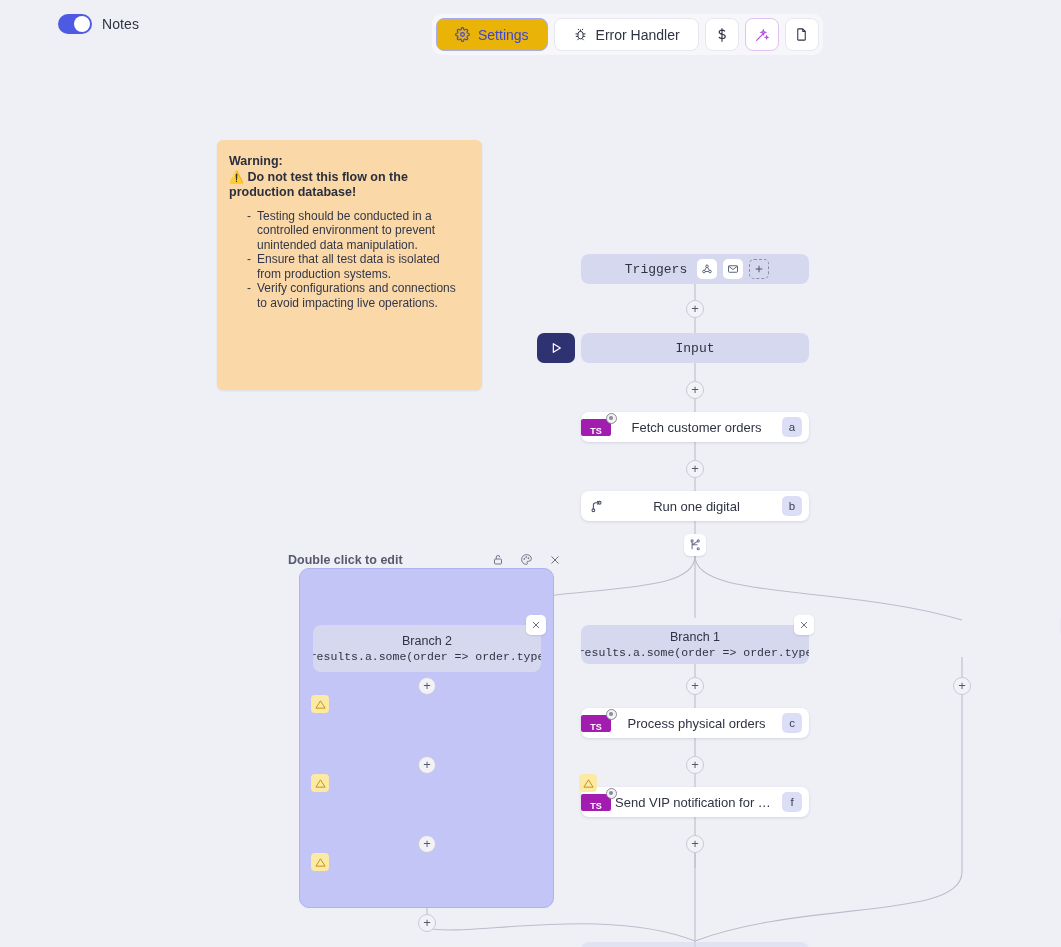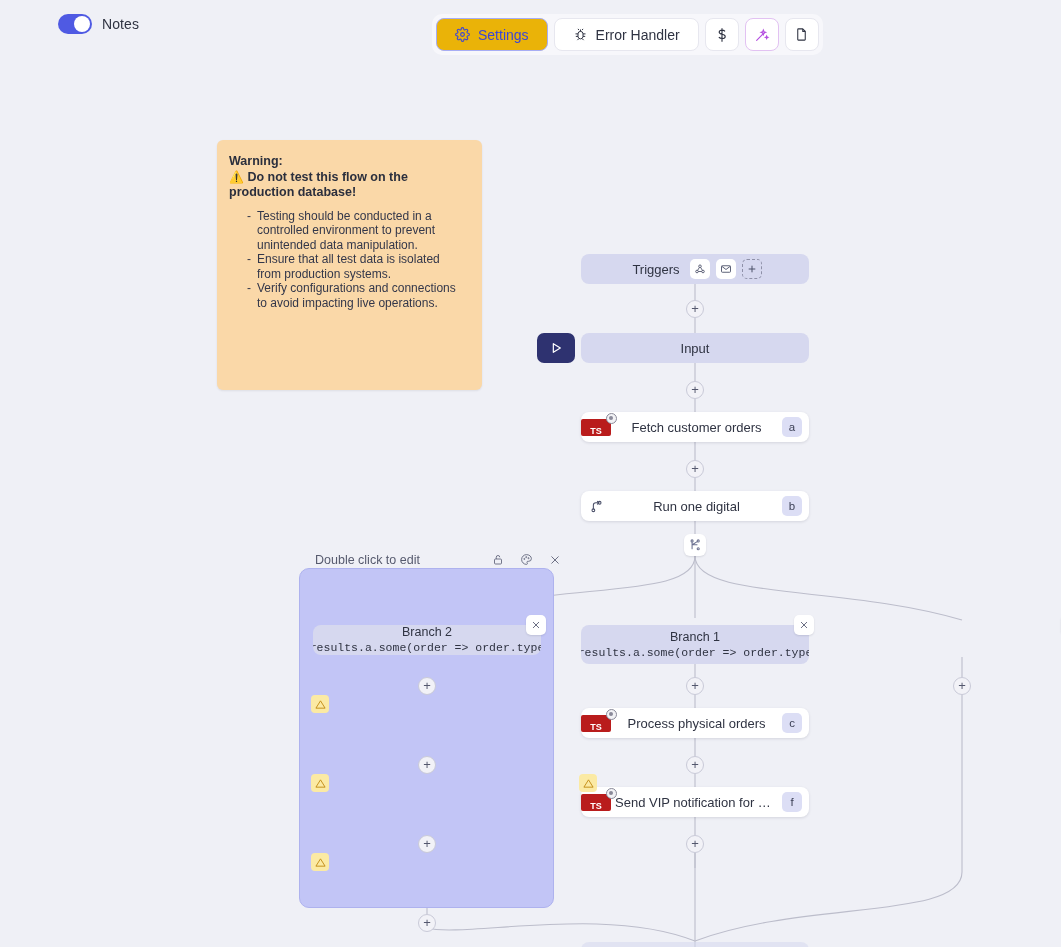--- a/index.html
+++ b/index.html
@@ -63,34 +63,34 @@
 
   
   .node {
     position: absolute; display: flex; align-items: center;
     border-radius: 8px; height: 30px; font-size: 13px; color: #2f3342;
   }
   .node .center {
     flex: 1; text-align: center; overflow: hidden; white-space: nowrap; text-overflow: ellipsis;
     padding: 0 4px;
   }
-  .node.flat { background: #d6d8ef; justify-content: center; }
+  .node.flat { background: #d6d8ef; justify-content: center; font-family: Liberation Mono, monospace; }
   .node.card { background: #fff; box-shadow: 0 1px 3px rgba(30,30,60,.13); }
 
   .badge {
     width: 20px; height: 20px; border-radius: 5px; background: #dcdef5;
     font-size: 11.5px; color: #3b3f55; display: flex; align-items: center; justify-content: center;
     margin-right: 7px; flex: none;
   }
   .node-left { width: 30px; display: flex; align-items: center; justify-content: center; flex: none; }
 
   
   .ts {
     position: relative; width: 40px; height: 17px; border-radius: 2px;
-    background: #b91c1c; color: #fff; font-size: 9px; font-weight: bold;
+    background: #a21caf; color: #fff; font-size: 9px; font-weight: bold;
     display: flex; align-items: flex-end; justify-content: center; line-height: 10px;
     font-family: "Liberation Sans", sans-serif;
   }
   .ts .gear {
     position: absolute; right: -6px; top: -6px; width: 11px; height: 11px;
     border-radius: 50%; background: #f2f2f5; border: 1.4px solid #8a8a99;
   }
   .ts .gear::after {
     content: ""; position: absolute; left: 2.2px; top: 2.2px; width: 4px; height: 4px;
     border-radius: 50%; background: #8a8a99;
@@ -347,21 +347,21 @@
 
     <div class="split-icon" style="left:640px; top:534px;">
       <svg width="14" height="14" viewBox="0 0 24 24" fill="none" stroke="#6b7090" stroke-width="1.8" stroke-linecap="round">
         <circle cx="7" cy="5" r="1.8"></circle>
           <circle cx="17.5" cy="5" r="1.8"></circle>
           <circle cx="17.5" cy="18.5" r="1.8"></circle>
         <path d="M7 6.8v11.7M7 11.5h8.5M15.8 6.3 7.9 11.2"></path>
       </svg>
     </div>
 
-    <div class="group-title" style="left:271px; top:553px;">Double click to edit</div>
+    <div class="group-title" style="left:244px; top:553px;font-weight:bold;">Double click to edit</div>
     <div class="group-tools" style="left:448px; top:553px;">
       <span class="gt">
         <svg width="12" height="13" viewBox="0 0 24 24" fill="none" stroke="#5d6177" stroke-width="1.7">
           <rect x="5" y="11" width="14" height="10" rx="2"></rect>
             <path d="M8.5 11V7.5a3.5 3.5 0 0 1 7 0"></path>
         </svg>
       </span>
       <span class="gt">
         <svg width="13" height="13" viewBox="0 0 24 24" fill="none" stroke="#5d6177" stroke-width="1.6">
           <path d="M12 3a9 9 0 1 0 0 18c1 0 1.7-.8 1.7-1.7 0-.5-.2-.9-.5-1.2-.3-.3-.5-.7-.5-1.1 0-.9.8-1.7 1.7-1.7H16a5 5 0 0 0 5-5c0-4-4-7.3-9-7.3z"></path>
@@ -372,21 +372,21 @@
       </span>
       <span class="gt">
         <svg width="12" height="12" viewBox="0 0 24 24" fill="none" stroke="#5d6177" stroke-width="1.8" stroke-linecap="round">
           <path d="M5.5 5.5 18.5 18.5M18.5 5.5 5.5 18.5"></path>
         </svg>
       </span>
     </div>
     <div class="group" style="left:255px; top:568px; width:255px; height:340px;"></div>
     <div class="group-name" style="left:271px; top:587px;">Process digital orders</div>
 
-    <div class="branchnode" style="left:269px; top:625px; width:228px; height:30px;">
+    <div class="branchnode" style="left:269px; top:625px; width:228px; height:47px;">
       <div class="bn-title">Branch 2</div>
       <div class="bn-code">results.a.some(order =&gt; order.type</div>
     </div>
     <div class="xclose" style="left:482px; top:615px;">
       <svg width="10" height="10" viewBox="0 0 24 24" fill="none" stroke="#5d6177" stroke-width="2.2" stroke-linecap="round">
         <path d="M5.5 5.5 18.5 18.5M18.5 5.5 5.5 18.5"></path>
       </svg>
     </div>
 
     <div class="plus" style="left:374px; top:677px;">

